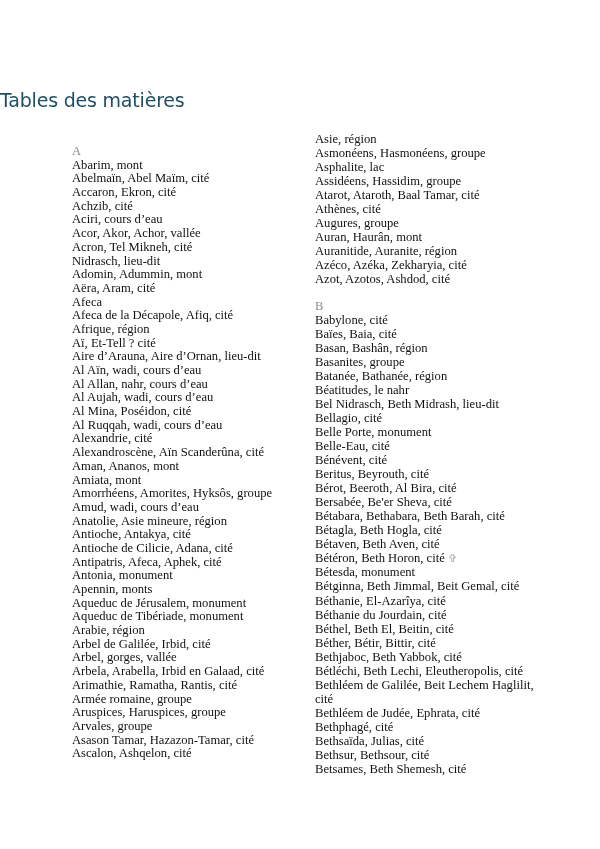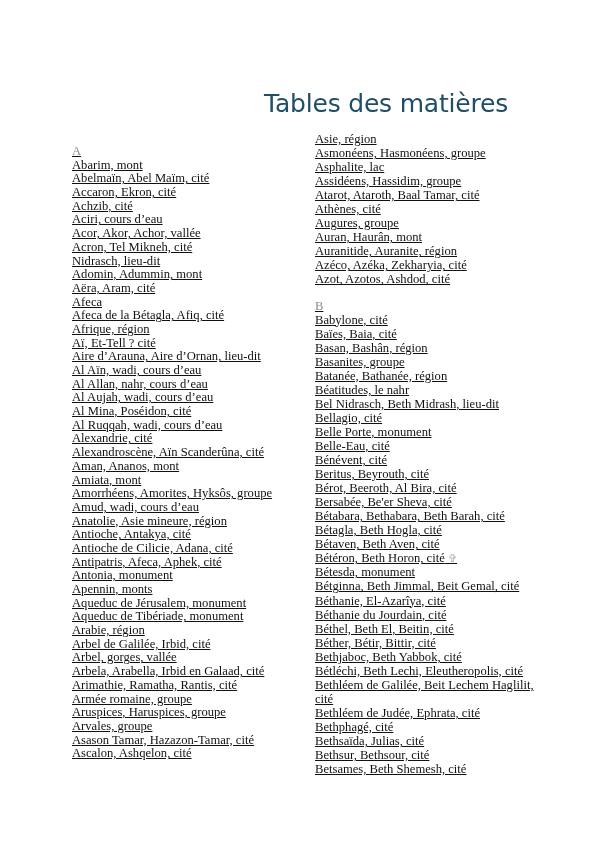--- a/index.html
+++ b/index.html
@@ -1,21 +1,21 @@
 <!DOCTYPE html>
 <html><head>
 <meta charset="utf-8">
 <style>
   html, body { margin:0; padding:0; }
   body { width:600px; height:849px; background:#ffffff; position:relative; overflow:hidden; }
   .title {
-    position:absolute; left:0; width:508px; top:89px; text-align:right;
-    font-family:"DejaVu Sans", sans-serif; font-size:25px; color:#1f4e66; letter-spacing:-0.2px;
+    position:absolute; left:0; width:508px; top:89px; text-align:left;
+    font-family:"DejaVu Sans", sans-serif; font-size:19px; color:#1f4e66; letter-spacing:-0.2px;
   }
-  .col { position:absolute; font-family:"Liberation Serif", serif; font-size:12.6px; color:#111;text-decoration:underline; }
+  .col { position:absolute; font-family:"Liberation Serif", serif; font-size:12.6px; color:#111; }
   .col-left { left:72px; top:145px; width:230px; }
   .col-right { left:315px; top:132px; width:240px; }
   .line { display:block; line-height:13.68px; white-space:nowrap; }
   .col-right .line { line-height:14.05px; }
   .letter { color:#8a8a8a; }
   .gap { height:12px; }
   .cross { color:#b0b0b0; font-size:11px; }
 </style>
 </head>
 <body>
@@ -28,21 +28,21 @@
   <span class="line">Abelmaïn, Abel Maïm, cité</span>
   <span class="line">Accaron, Ekron, cité</span>
   <span class="line">Achzib, cité</span>
   <span class="line">Aciri, cours d’eau</span>
   <span class="line">Acor, Akor, Achor, vallée</span>
   <span class="line">Acron, Tel Mikneh, cité</span>
   <span class="line">Nidrasch, lieu-dit</span>
   <span class="line">Adomin, Adummin, mont</span>
   <span class="line">Aëra, Aram, cité</span>
   <span class="line">Afeca</span>
-  <span class="line">Afeca de la Bétagla, Afiq, cité</span>
+  <span class="line">Afeca de la Décapole, Afiq, cité</span>
   <span class="line">Afrique, région</span>
   <span class="line">Aï, Et-Tell ? cité</span>
   <span class="line">Aire d’Arauna, Aire d’Ornan, lieu-dit</span>
   <span class="line">Al Aïn, wadi, cours d’eau</span>
   <span class="line">Al Allan, nahr, cours d’eau</span>
   <span class="line">Al Aujah, wadi, cours d’eau</span>
   <span class="line">Al Mina, Poséidon, cité</span>
   <span class="line">Al Ruqqah, wadi, cours d’eau</span>
   <span class="line">Alexandrie, cité</span>
   <span class="line">Alexandroscène, Aïn Scanderûna, cité</span>

